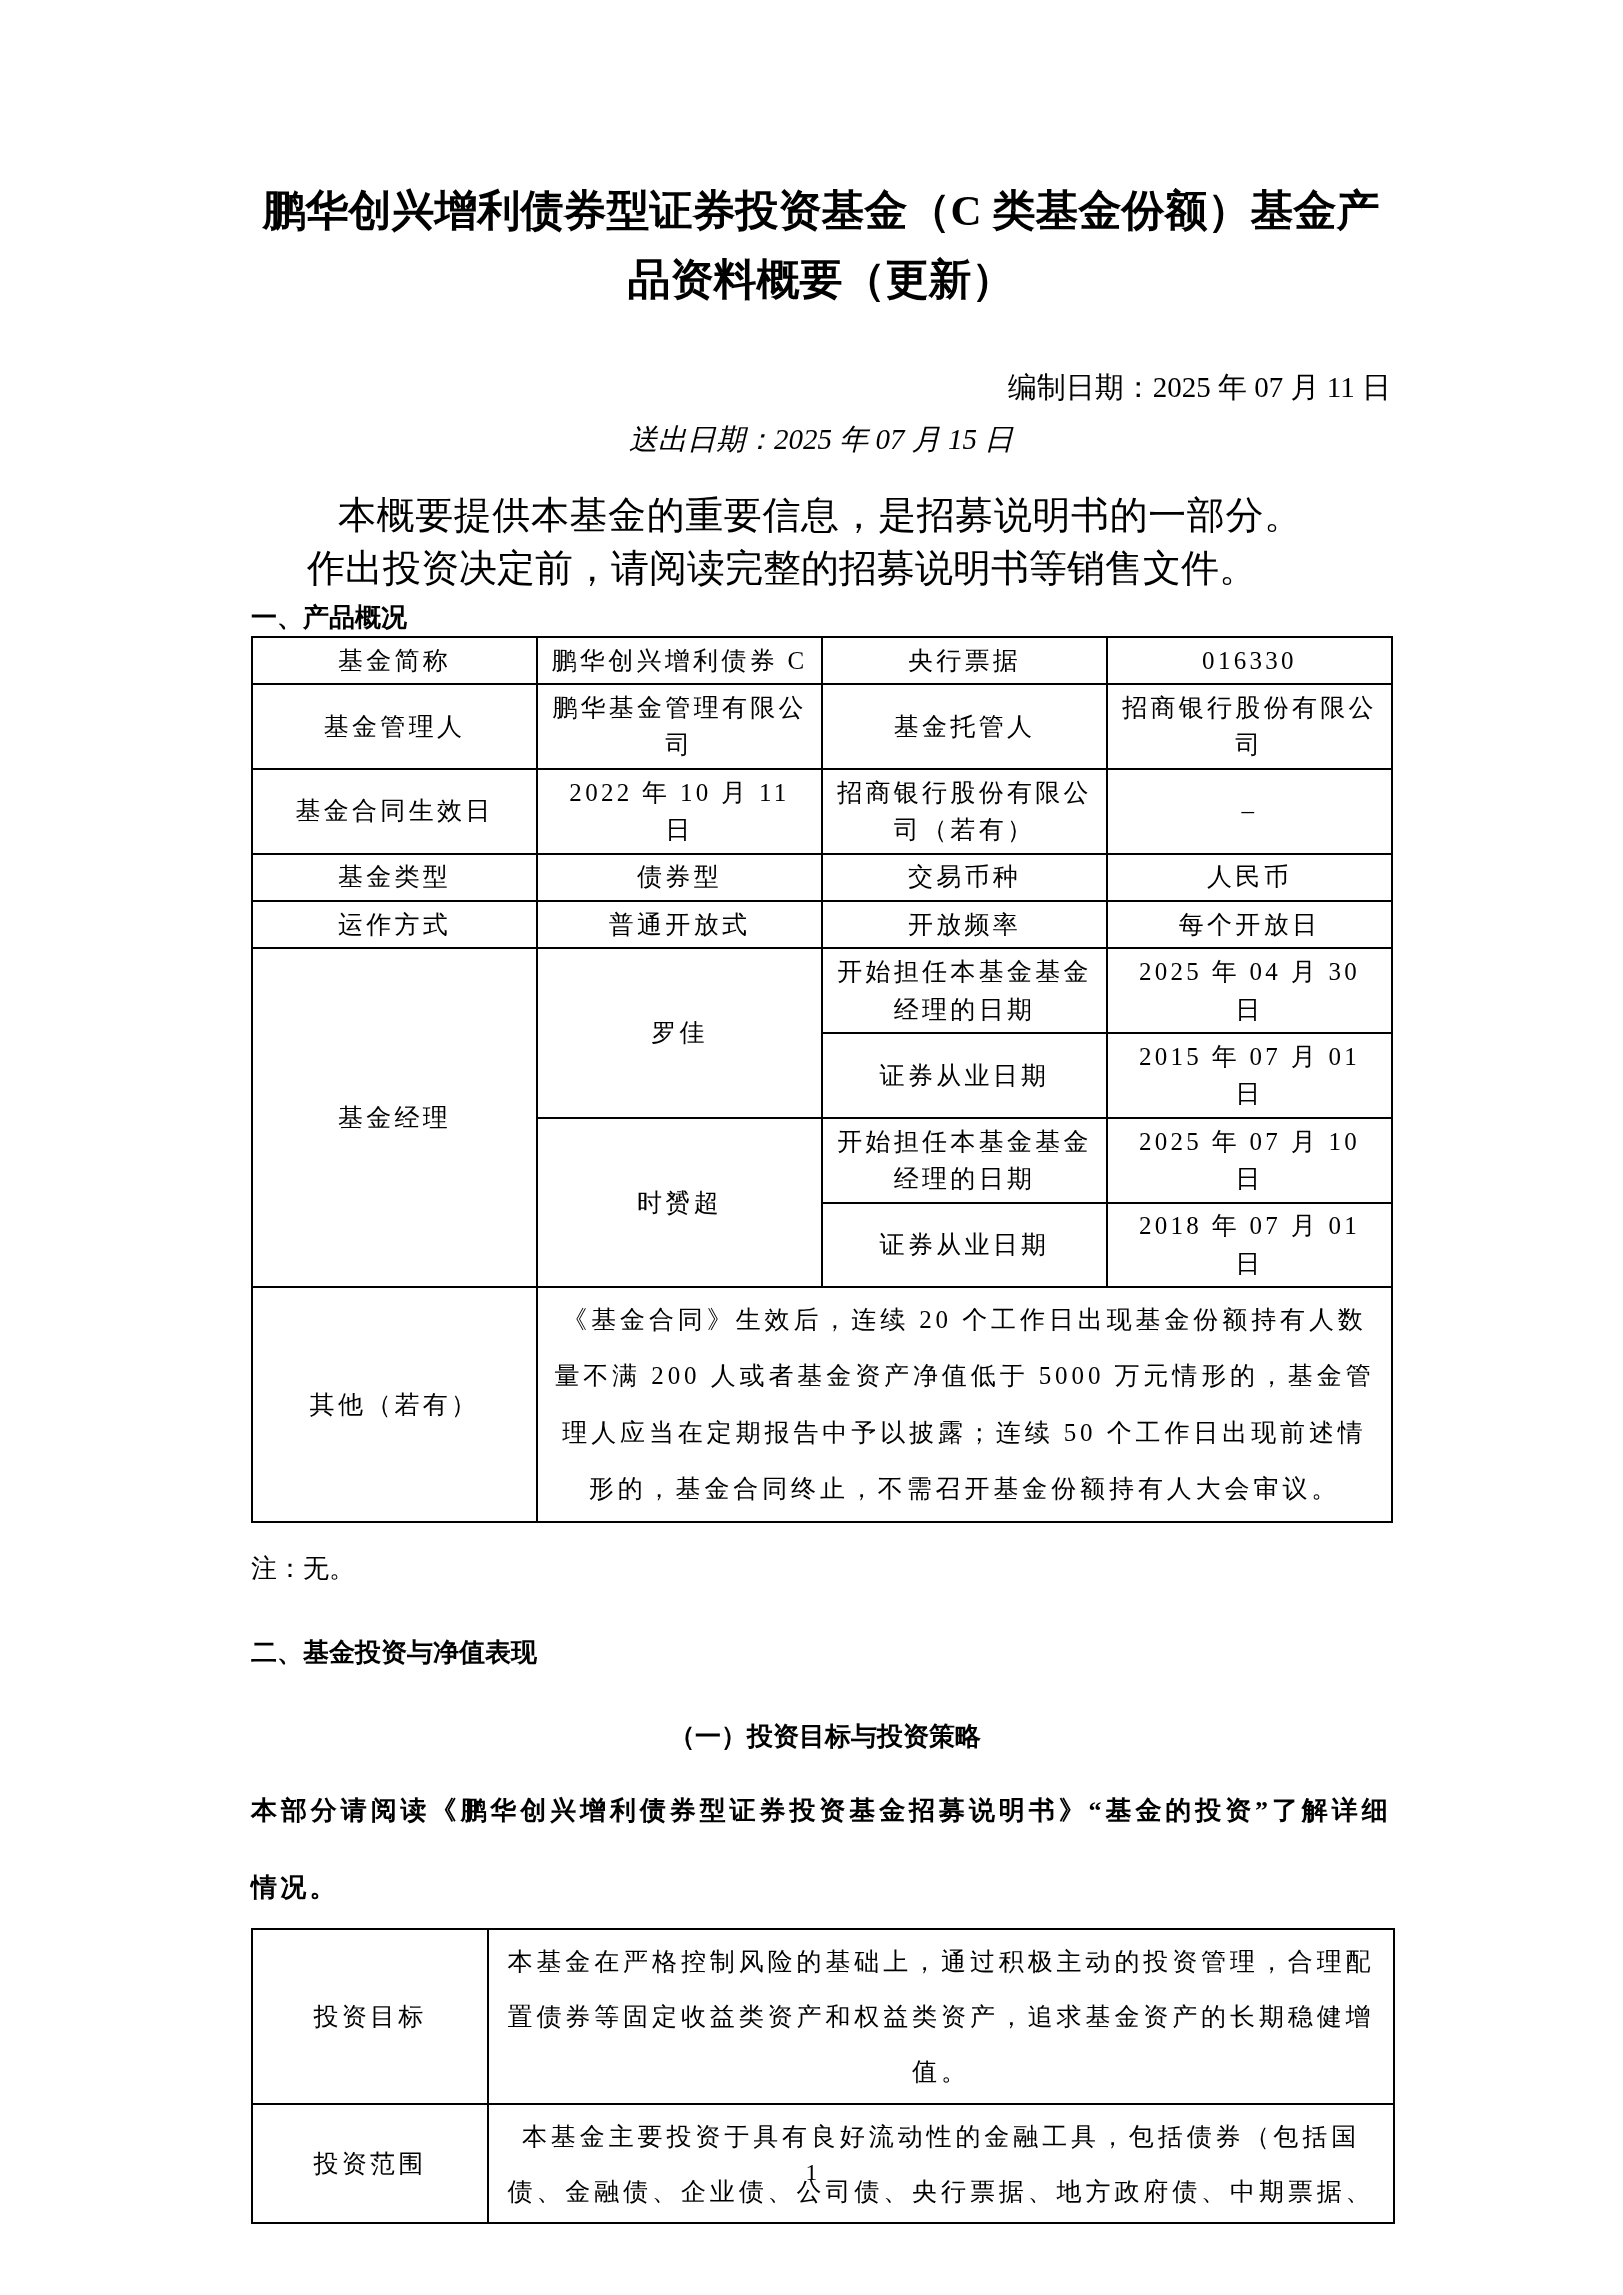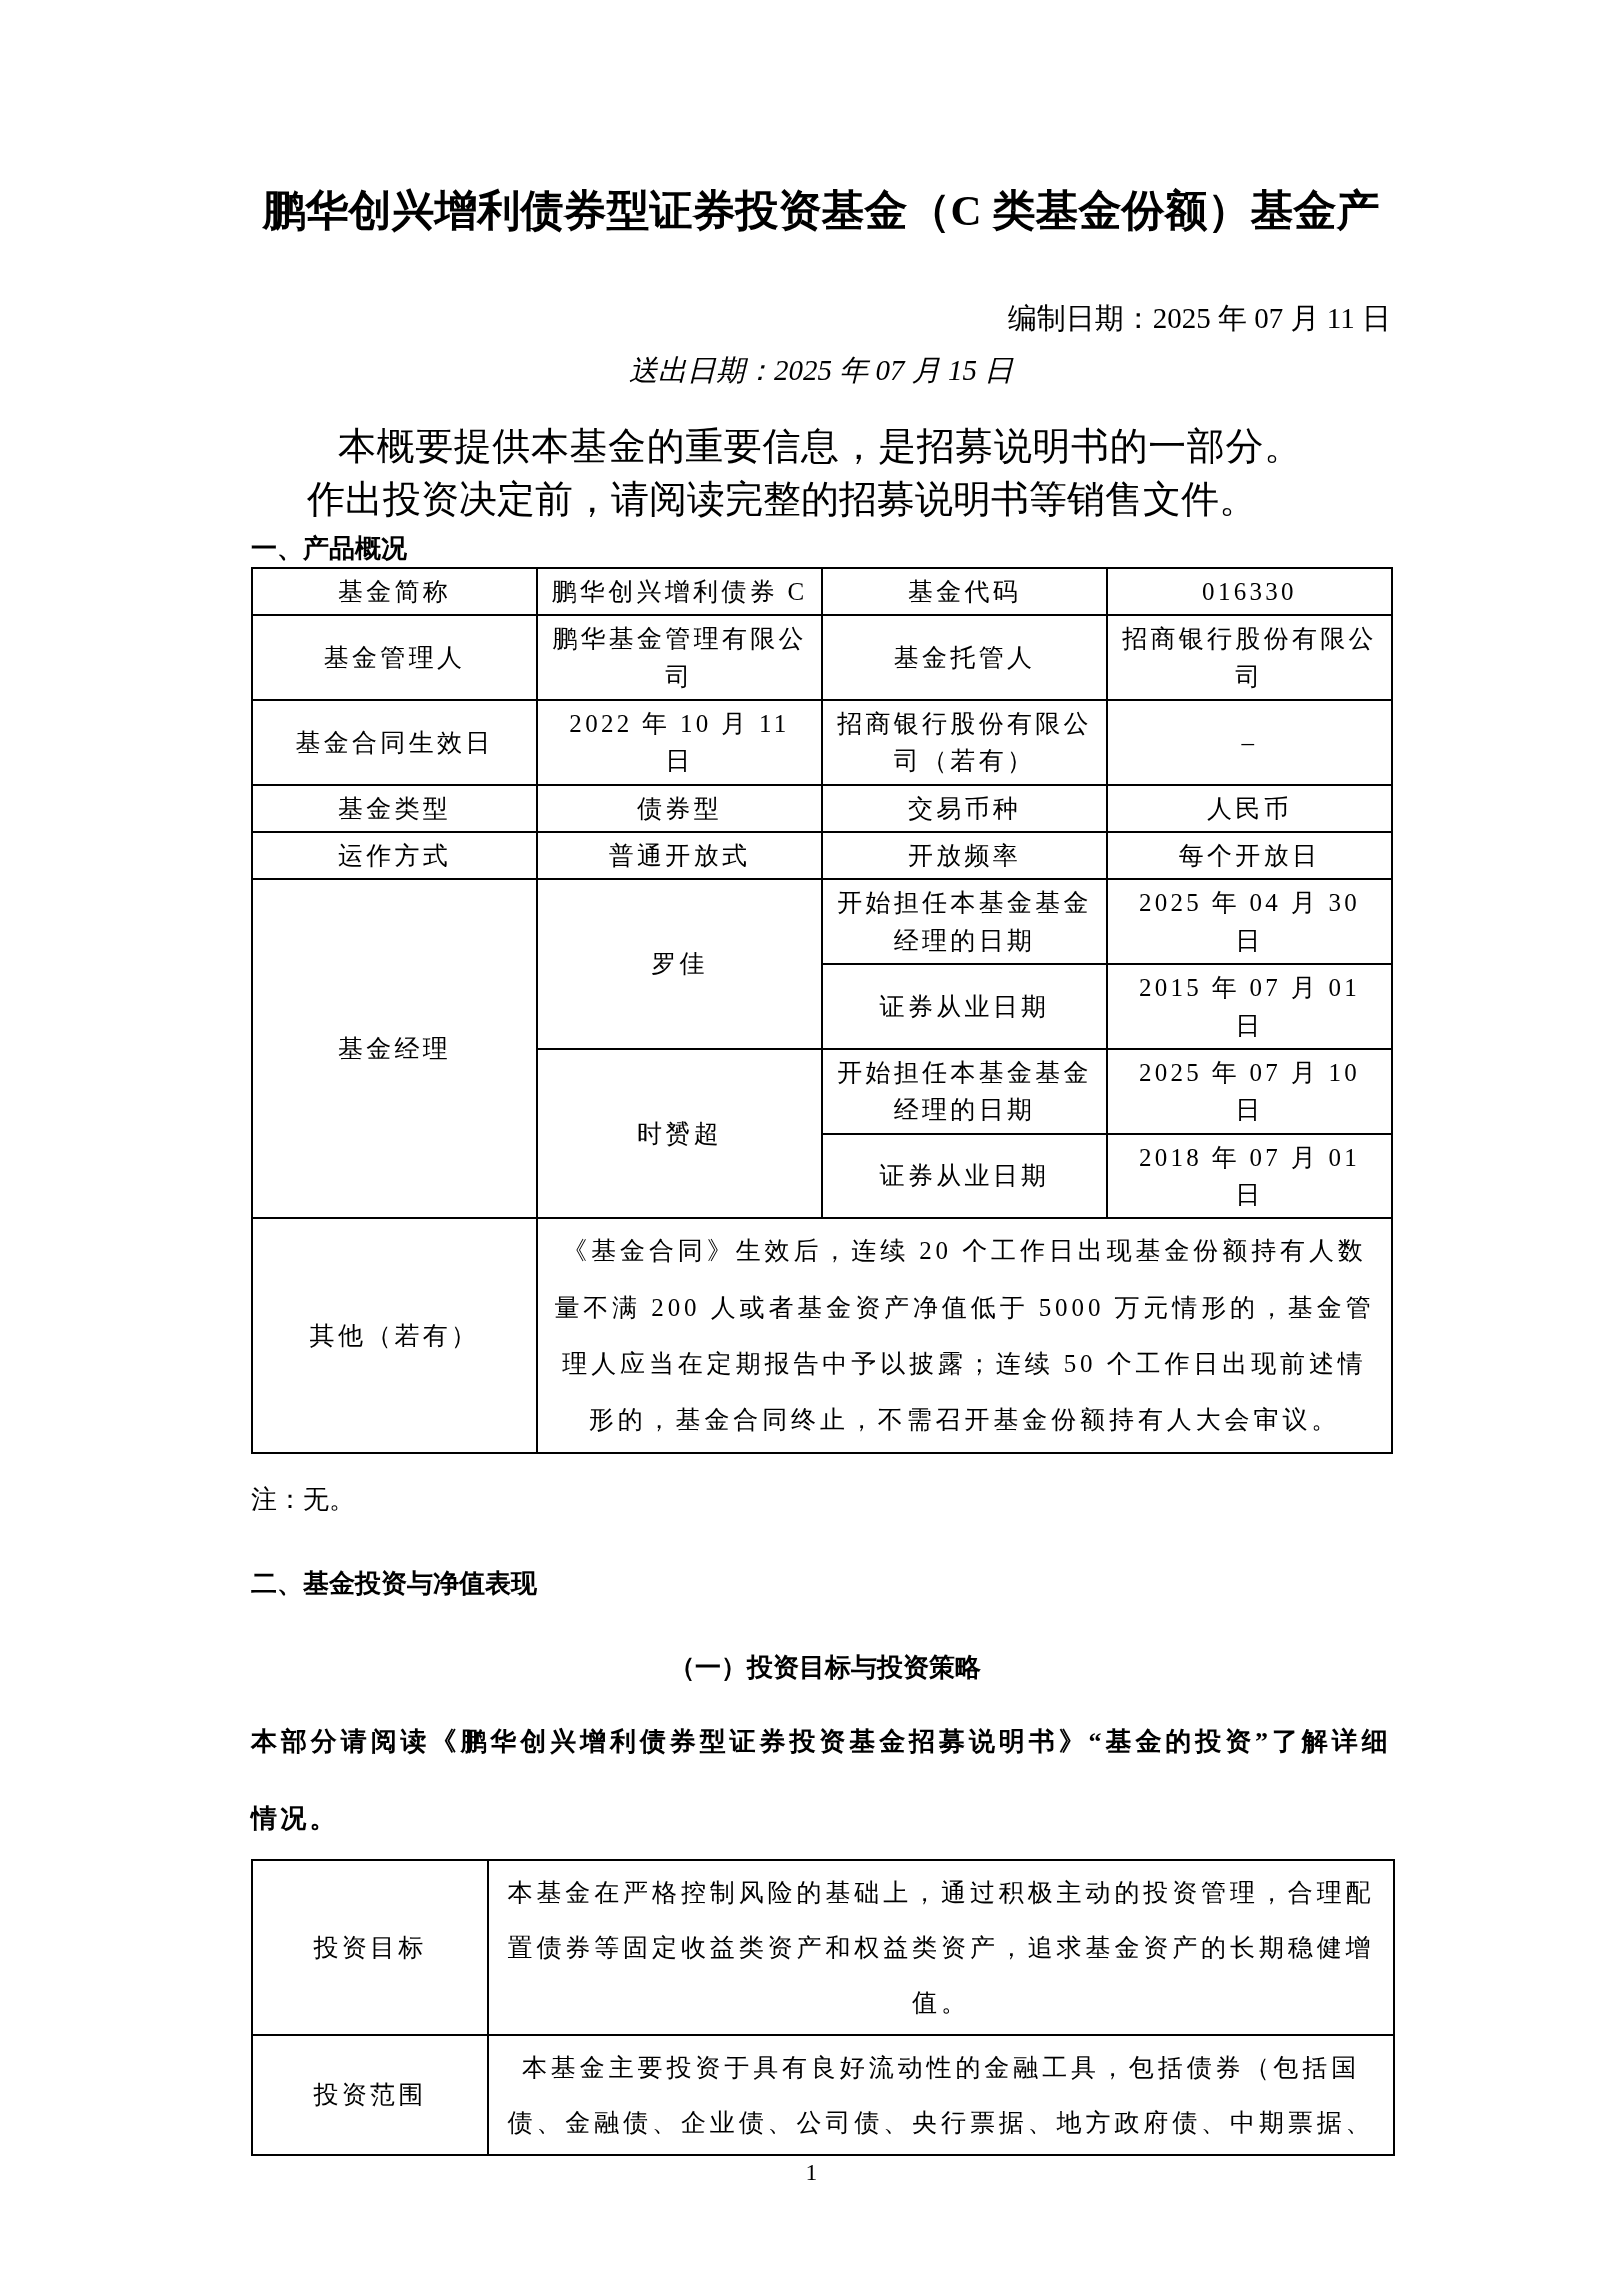--- a/index.html
+++ b/index.html
@@ -45,41 +45,42 @@
   }
 </style>
 </head>
 <body>
 
 <div class="page">
   <div class="content">
 
     <h1 class="doc-title">
       <span>鹏华创兴增利债券型证券投资基金（C 类基金份额）基金产</span><br>
+      <span>品资料概要（更新）</span>
     </h1>
 
     <div class="date-prepared">编制日期：2025 年 07 月 11 日</div>
     <div class="date-sent">送出日期：2025 年 07 月 15 日</div>
 
     <p class="intro">本概要提供本基金的重要信息，是招募说明书的一部分。作出投资决定前，请阅读完整的招募说明书等销售文件。</p>
 
     <h2 class="h-section">一、产品概况</h2>
 
     <table class="t1">
       <colgroup>
           <col>
           <col>
           <col>
           <col>
         </colgroup>
       <tbody>
         <tr>
           <td>基金简称</td>
           <td>鹏华创兴增利债券 C</td>
-          <td>基金代码</td>
+          <td>央行票据</td>
           <td>016330</td>
         </tr>
         <tr>
           <td>基金管理人</td>
           <td>鹏华基金管理有限公司</td>
           <td>基金托管人</td>
           <td>招商银行股份有限公司</td>
         </tr>
         <tr>
           <td>基金合同生效日</td>

